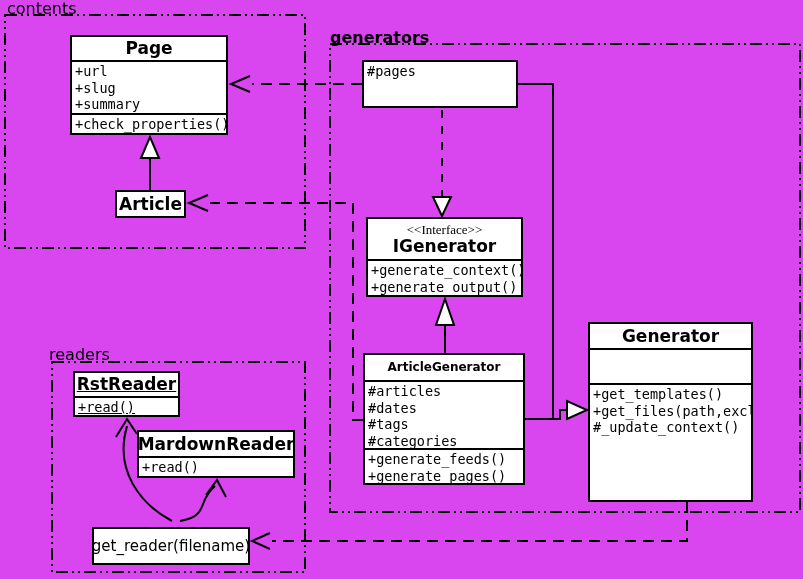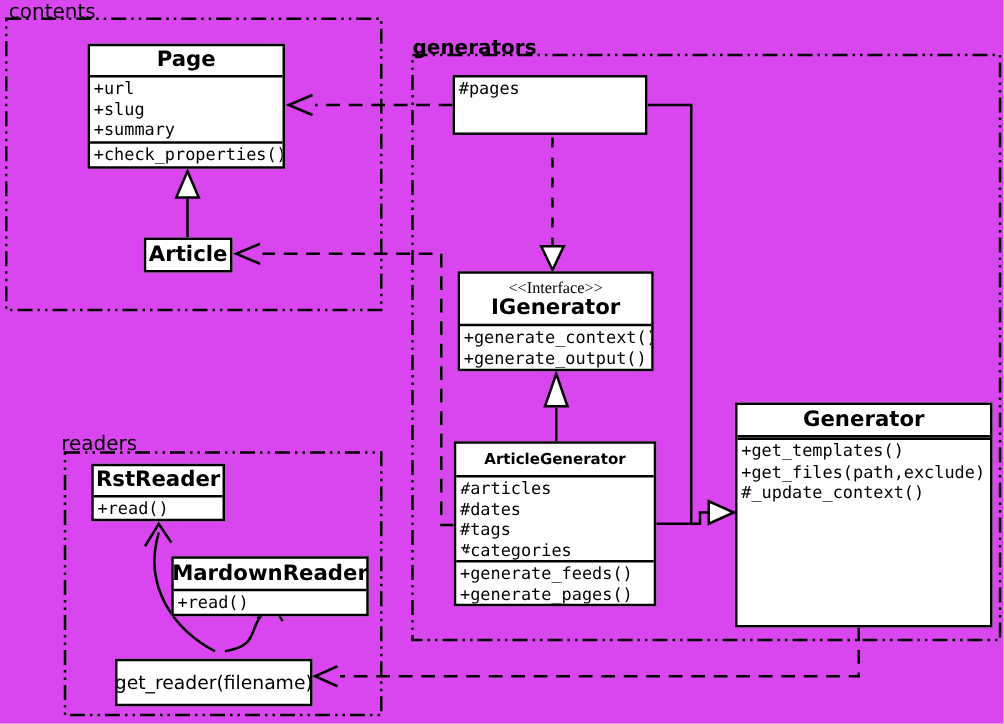--- a/index.html
+++ b/index.html
@@ -114,40 +114,40 @@
     <div class="uml-title" style="height:42px;">
       <div class="stereotype">&lt;&lt;Interface&gt;&gt;</div>
       <div>IGenerator</div>
     </div>
     <div class="uml-sec" style="flex:1 1 auto;">+generate_context()
 +generate_output()</div>
   </div>
 
   <div class="uml-class" style="left:363px;top:353px;width:162px;height:132px;">
     <div class="uml-title" style="height:27px;font-size:12px;">ArticleGenerator</div>
-    <div class="uml-sec" style="height:66px;border-radius:22px;">#articles
+    <div class="uml-sec" style="height:66px;">#articles
 #dates
 #tags
 #categories</div>
     <div class="uml-sec last">+generate_feeds()
 +generate_pages()</div>
   </div>
 
-  <div class="uml-class" style="left:588px;top:322px;width:206px;height:180px;">
+  <div class="uml-class" style="left:588px;top:322px;width:165px;height:180px;gap:33px;">
     <div class="uml-title" style="height:26px;">Generator</div>
     <div class="uml-sec last">+get_templates()
 +get_files(path,exclude)
 #_update_context()</div>
   </div>
 
-  <div class="uml-class" style="left:73px;top:371px;width:107px;height:46px;">
+  <div class="uml-class" style="left:73px;top:371px;width:107px;height:46px;text-decoration:underline;">
     <div class="uml-title" style="height:25px;">RstReader</div>
     <div class="uml-sec" style="flex:1 1 auto;">+read()</div>
   </div>
 
-  <div class="uml-class" style="left:137px;top:430px;width:158px;height:48px;margin-top:15px;">
+  <div class="uml-class" style="left:137px;top:430px;width:158px;height:48px;">
     <div class="uml-title" style="height:26px;">MardownReader</div>
     <div class="uml-sec" style="flex:1 1 auto;">+read()</div>
   </div>
 
   <div class="uml-plain" style="left:92px;top:527px;width:158px;height:38px;">get_reader(filename)</div>
 
 </div>
 
 </body></html>

